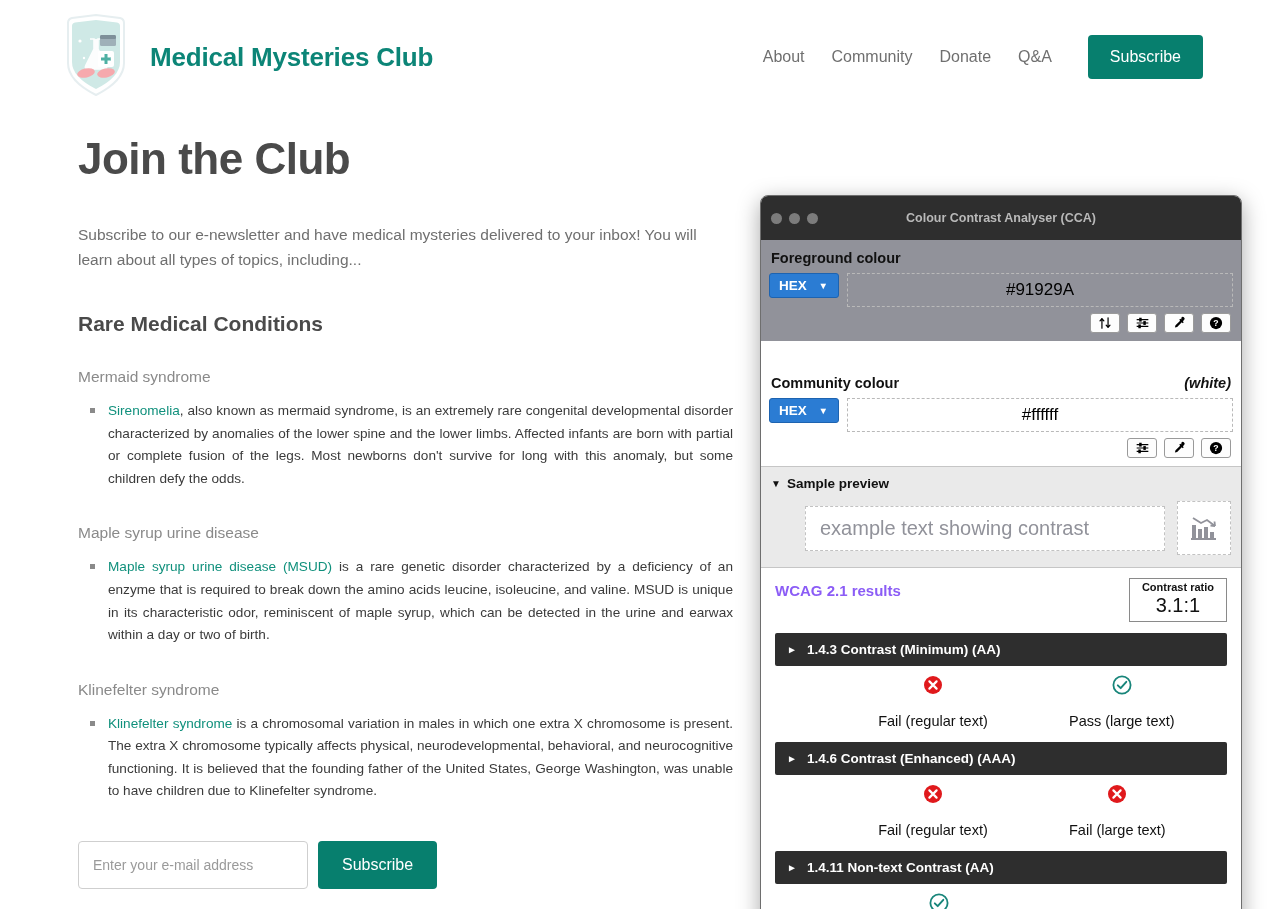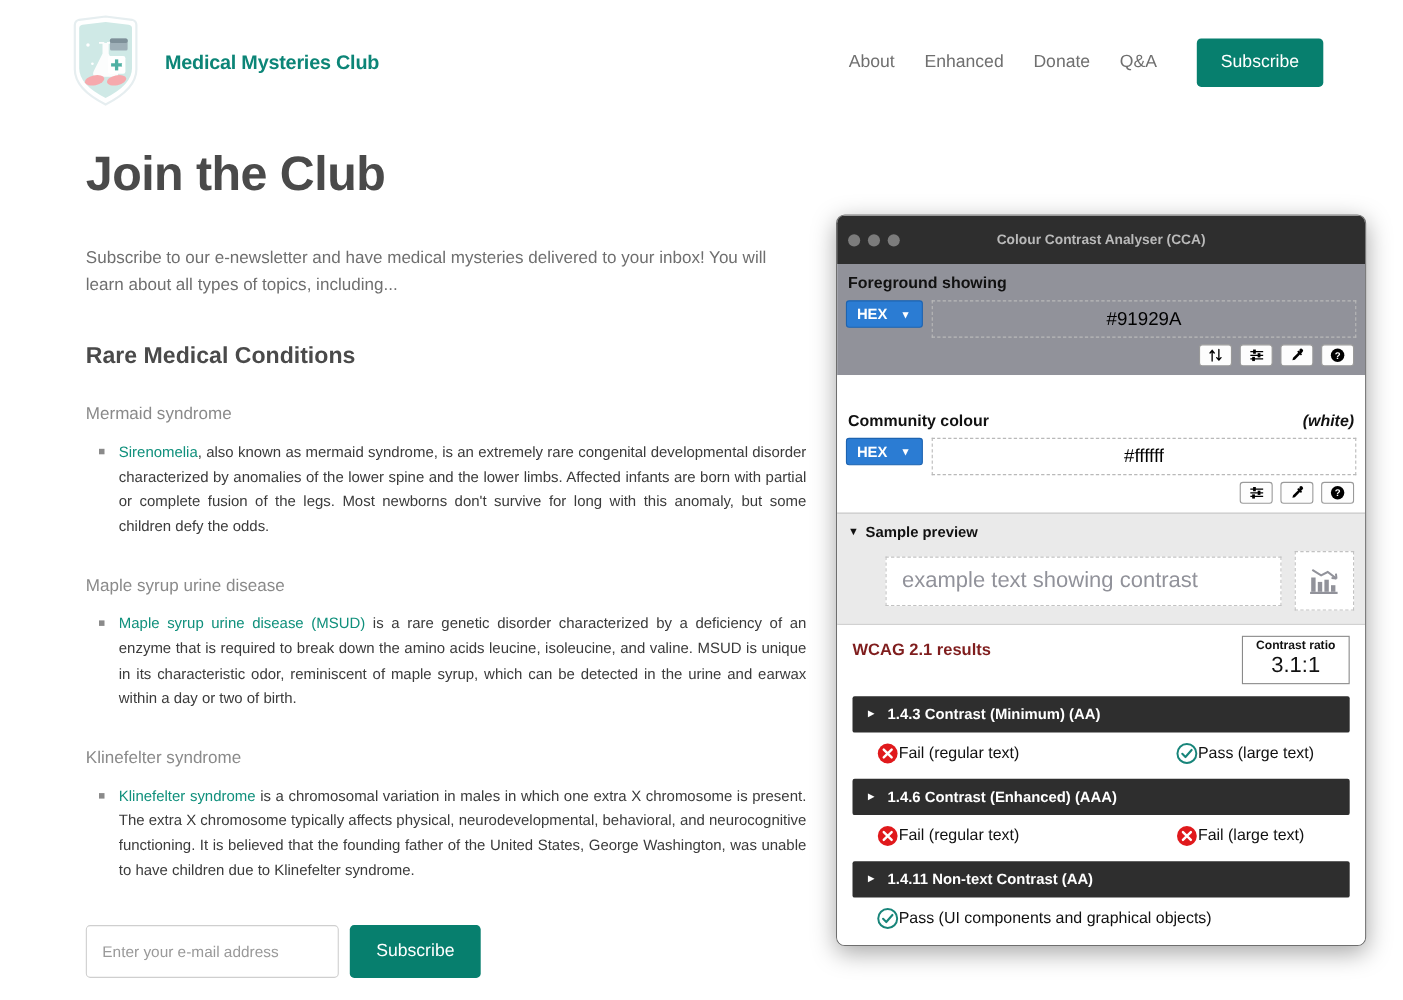--- a/index.html
+++ b/index.html
@@ -16,21 +16,21 @@
 
   
   .site-header {
     display:flex; align-items:center;
     padding:14px 72px 0 60px;
     height:100px;
   }
   .brand { display:flex; align-items:center; gap:18px; }
   .logo-shield { width:72px; height:88px; position:relative; flex:none; }
   .brand-title {
-    font-size:18px; font-weight:bold; color:#0c8577;
+    font-size:26px; font-weight:bold; color:#0c8577;
     letter-spacing:-0.2px; white-space:nowrap;
   }
   .main-nav {
     margin-left:auto; display:flex; align-items:center; gap:27px;
   }
   .nav-link {
     font-size:16px; color:#6f6f6f; text-decoration:none; cursor:pointer;
   }
   .subscribe-nav-btn {
     background:#077f6e; color:#ffffff; font-size:16px;
@@ -129,35 +129,35 @@
   .sample-text {
     flex:1; border:1px dashed #c2c2c2; background:#fff; color:#91929A;
     font-size:20px; padding:10px 14px; white-space:nowrap; overflow:hidden;
   }
   .sample-graphic {
     width:54px; height:54px; border:1px dashed #c2c2c2; background:#fff;
     display:flex; align-items:center; justify-content:center;
   }
   .wcag-section { background:#ffffff; padding:10px 14px 12px 14px; border-top:1px solid #c6c6c6; }
   .wcag-head { display:flex; align-items:flex-start; }
-  .wcag-title { font-size:15px; font-weight:bold; color:#7f1d1d; padding-top:4px; }
+  .wcag-title { font-size:15px; font-weight:bold; color:#8b5cf6; padding-top:4px; }
   .ratio-box {
     margin-left:auto; border:1px solid #8a8a8a; background:#fff;
     text-align:center; padding:2px 12px 4px 12px; min-width:96px;
   }
   .ratio-label { font-size:11px; font-weight:bold; color:#111; line-height:1.2; }
   .ratio-value { font-size:20px; color:#111; line-height:1.15; }
   .crit-bar {
     background:#2e2e2e; color:#fff; font-size:13.5px; font-weight:bold;
     padding:9px 12px; margin-top:11px; display:flex; align-items:center; gap:10px;
     cursor:pointer; border-radius:2px;
   }
   .crit-bar .tri { font-size:10px; }
   .crit-results { display:flex; padding:9px 0 2px 22px; }
-  .result-item { display:flex; align-items:center; gap:0; font-size:14.5px; color:#111; }
+  .result-item { display:flex; align-items:center; gap:18px; font-size:14.5px; color:#111;flex-direction:column; }
   .result-item.first { width:272px; }
   .badge-fail, .badge-pass { width:20px; height:20px; flex:none; }
 </style>
 </head>
 <body>
 
 <header class="site-header">
   <div class="brand">
     <div class="logo-shield">
       <svg width="72" height="88" viewBox="0 0 72 88" aria-hidden="true">
@@ -174,21 +174,21 @@
         <circle cx="20" cy="28" r="1.6" fill="#ffffff"></circle>
         <circle cx="52" cy="46" r="1.4" fill="#ffffff"></circle>
         <circle cx="24" cy="45" r="1.2" fill="#ffffff"></circle>
       </svg>
     </div>
     <span class="brand-title">Medical Mysteries Club</span>
   </div>
 
   <nav class="main-nav">
     <a class="nav-link">About</a>
-    <a class="nav-link">Enhanced</a>
+    <a class="nav-link">Community</a>
     <a class="nav-link">Donate</a>
     <a class="nav-link">Q&amp;A</a>
     <button class="subscribe-nav-btn">Subscribe</button>
   </nav>
 </header>
 
 <main class="content">
   <h1 class="page-title">Join the Club</h1>
   <p class="intro">Subscribe to our e-newsletter and have medical mysteries delivered to your inbox! You will learn about all types of topics, including...</p>
   <h2 class="section-title">Rare Medical Conditions</h2>
@@ -221,21 +221,21 @@
     <div class="traffic">
       <span></span>
       <span></span>
       <span></span>
     </div>
     <div class="cca-title">Colour Contrast Analyser (CCA)</div>
   </div>
 
   <div class="fg-section">
     <div class="sec-head">
-      <span class="sec-label">Foreground showing</span>
+      <span class="sec-label">Foreground colour</span>
     </div>
     <div class="colour-row">
       <div class="hex-select">
         <span>HEX</span>
         <span class="chev">▾</span>
       </div>
       <input class="colour-value" value="#91929A" style="">
     </div>
     <div class="tool-row">
       <button class="tool-btn">

